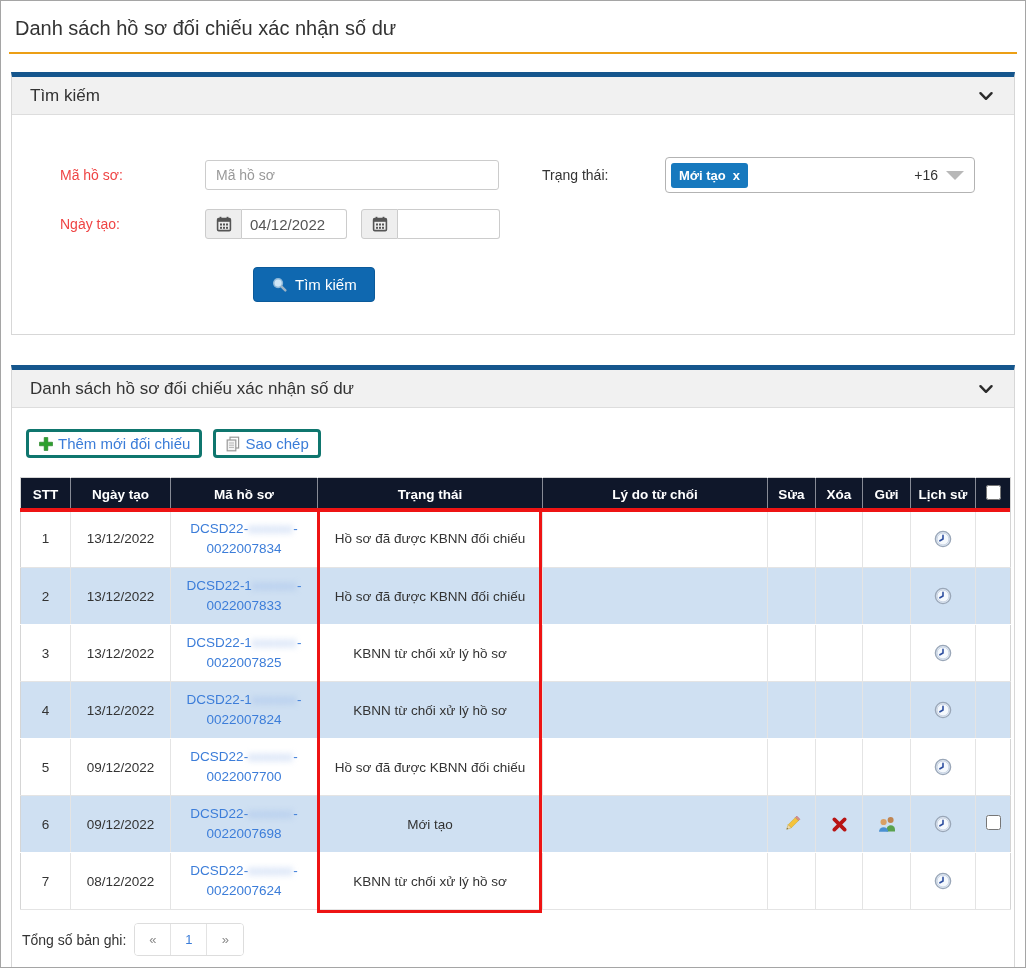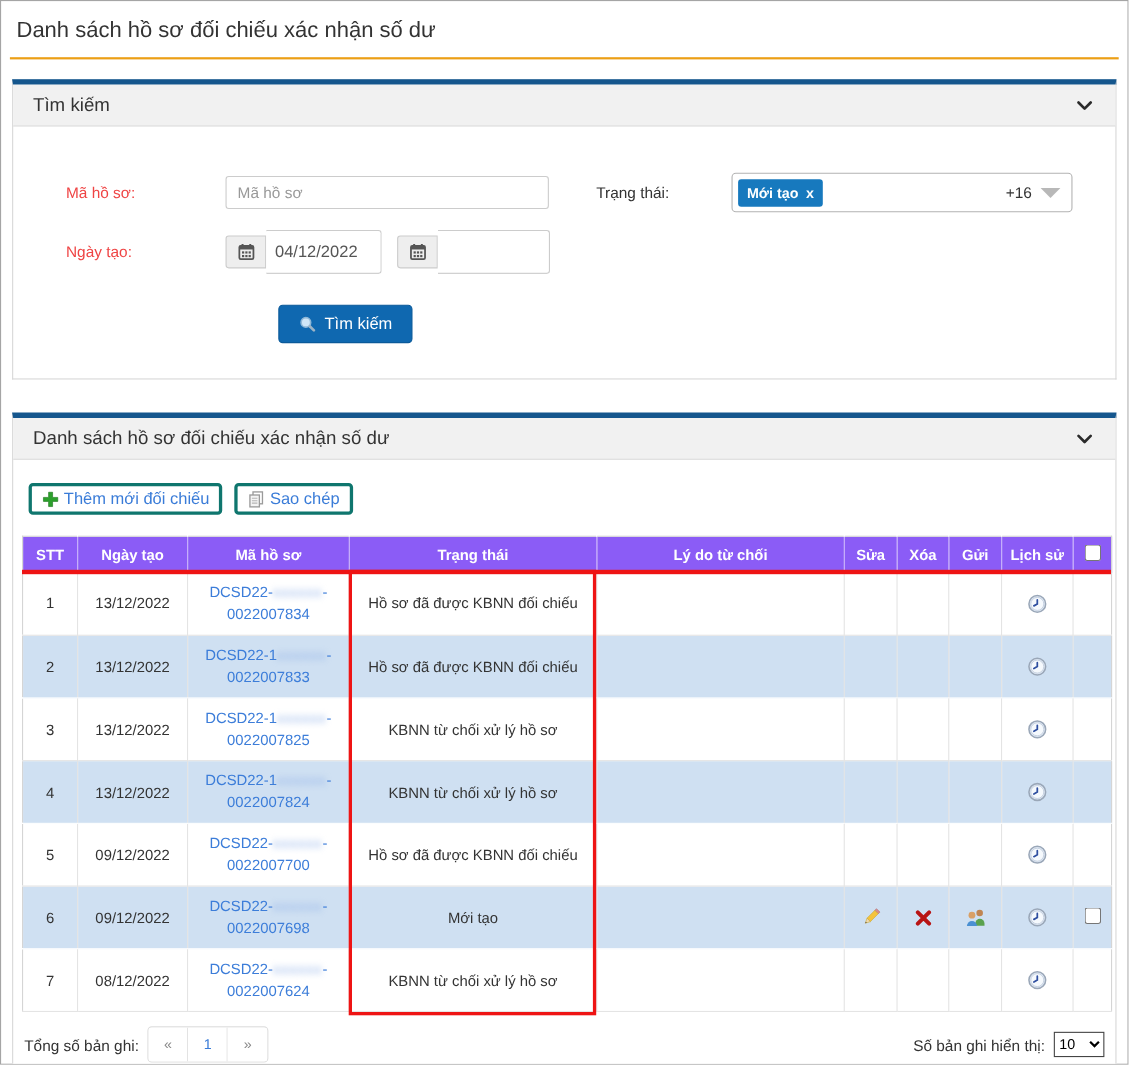--- a/index.html
+++ b/index.html
@@ -56,21 +56,21 @@
     width:0; height:0; border-left:9px solid transparent;
     border-right:9px solid transparent; border-top:9px solid #b8b8b8;
   }
   .date-group { display:flex; align-items:center; }
   .cal-btn {
     width:37px; height:30px; background:#eee; border:1px solid #ccc;
     border-radius:3px 0 0 3px; display:flex; align-items:center; justify-content:center;
     cursor:pointer;
   }
   .date-input {
-    height:40px; border:1px solid #ccc; border-left:none; border-radius:0 3px 3px 0;
+    height:30px; border:1px solid #ccc; border-left:none; border-radius:0 3px 3px 0;
     font-size:15px; color:#555; padding:0 8px; font-family:"Liberation Sans",sans-serif;
   }
   .date-input.d1 { width:105px; }
   .date-input.d2 { width:102px; }
   .dg-gap { width:14px; }
   .search-btn {
     margin-left:193px; margin-top:12px;
     background:#0f68b0; color:#fff; border:1px solid #0b5a9a; border-radius:4px;
     font-size:15px; padding:8px 17px; display:inline-flex; align-items:center; gap:7px;
     cursor:pointer; font-family:"Liberation Sans",sans-serif;
@@ -87,21 +87,21 @@
   .tb-btn .lbl-blue { color:#3a7cd8; }
   .tb-btn .lbl-dark { color:#222; }
 
   
   .table-wrap { position:relative; margin:8px 8px 0 8px; }
   table.grid {
     border-collapse:collapse; table-layout:fixed; width:990px;
     font-size:13.5px; color:#333;
   }
   table.grid th {
-    background:#8b5cf6; color:#fff; font-weight:bold; height:33px;
+    background:#0f172a; color:#fff; font-weight:bold; height:33px;
     border-right:1px solid rgba(255,255,255,.5); text-align:center; padding:0 4px;
   }
   table.grid th:last-child { border-right:none; }
   table.grid td {
     height:57px; border-right:1px solid #e4e4e4; border-bottom:1px solid #e4e4e4;
     text-align:center; vertical-align:middle; padding:0 6px; background:#fff;
   }
   table.grid { border:1px solid #d5d5d5; }
   table.grid td:last-child { border-right:none; }
   tbody tr:nth-child(even) td { background:#cfe0f2; border-bottom-color:#fff; }
@@ -450,22 +450,16 @@
 
     <div class="list-footer">
       <div class="lf-left">
         <span>Tổng số bản ghi:</span>
         <span class="pager">
           <span class="pg-cell">«</span>
           <span class="pg-cell current">1</span>
           <span class="pg-cell">»</span>
         </span>
       </div>
-      <div class="lf-right">
-        <span>Số bản ghi hiển thị:</span>
-        <select class="size-select">
-          <option>10</option>
-        </select>
-      </div>
     </div>
   </section>
 
 </div>
 
 </body></html>

